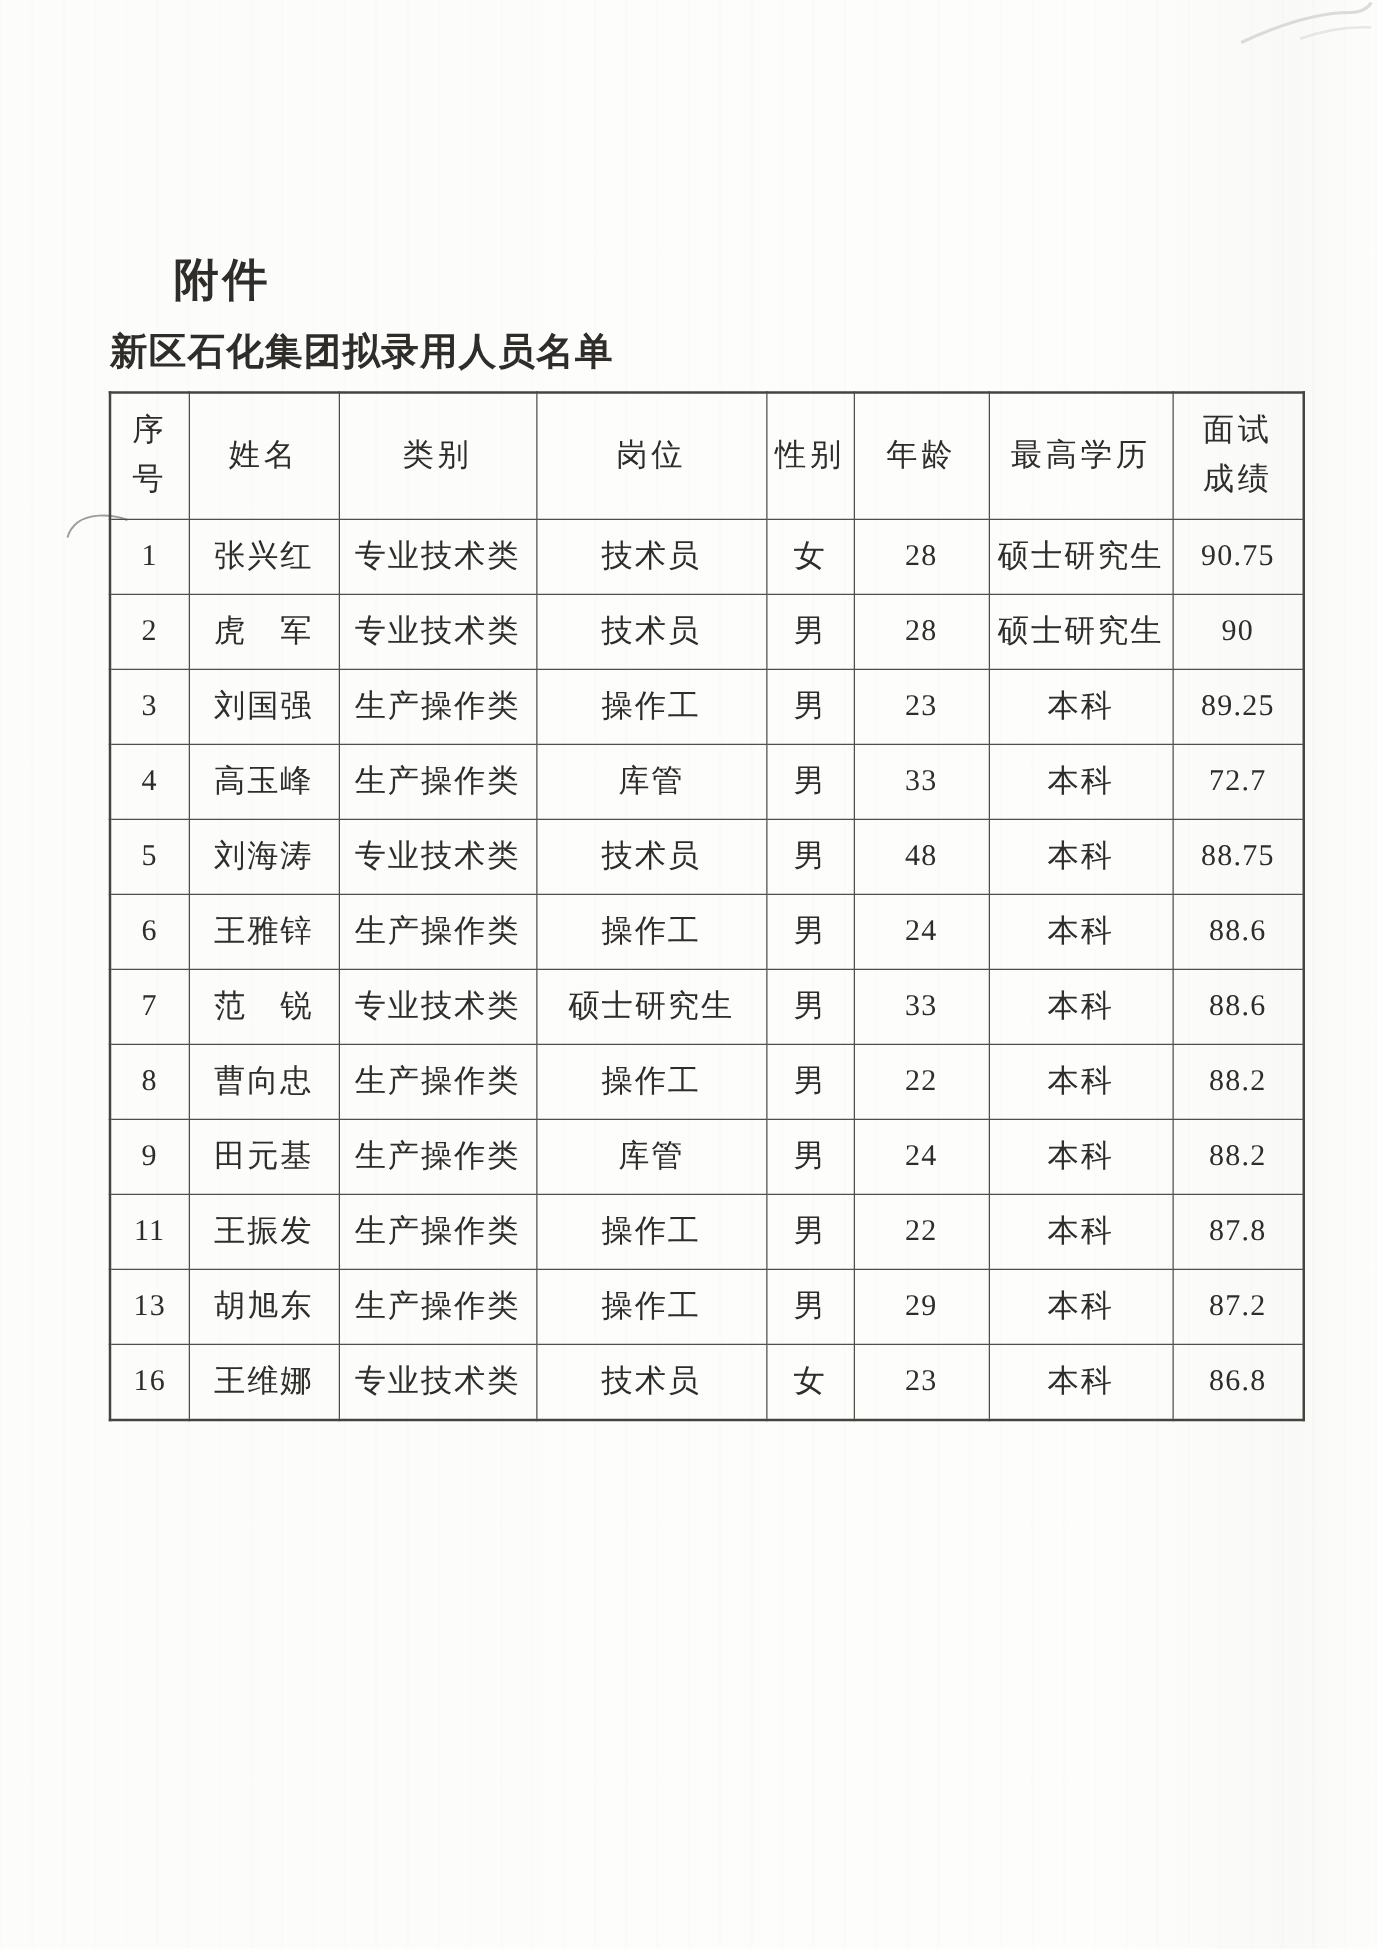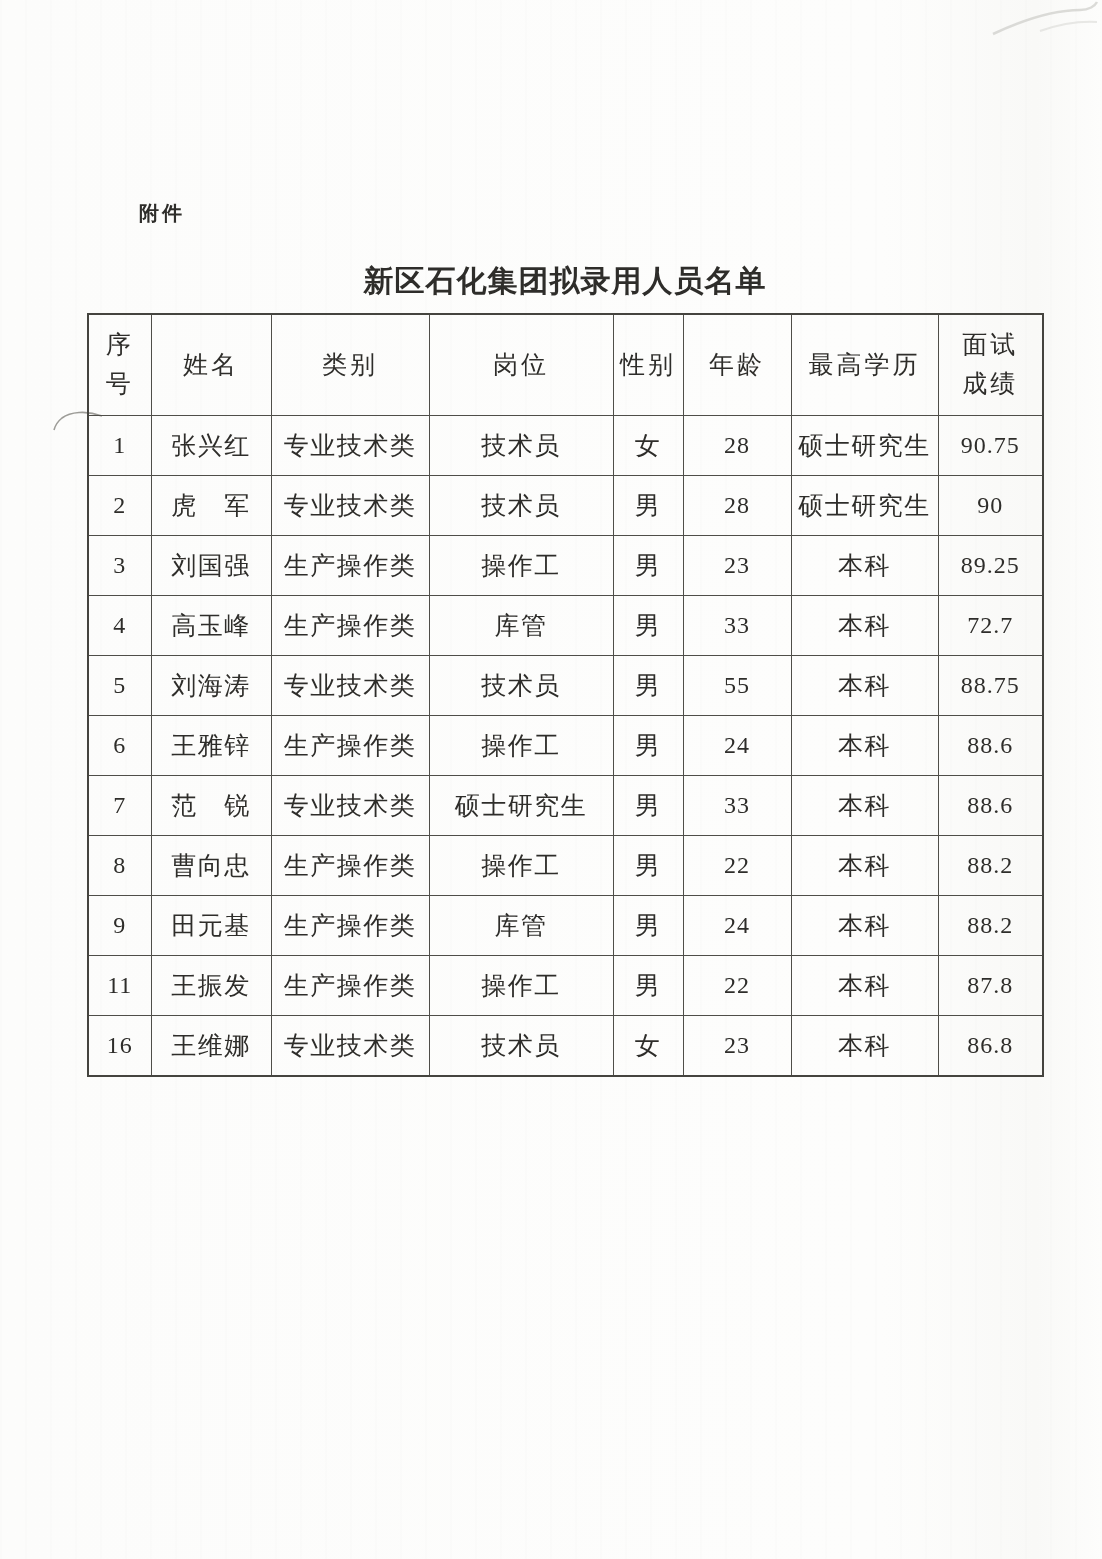--- a/index.html
+++ b/index.html
@@ -22,30 +22,29 @@
     background:
       repeating-linear-gradient(90deg,
         rgba(0,0,0,0.008) 0px, rgba(0,0,0,0.008) 2px,
         rgba(255,255,255,0) 2px, rgba(255,255,255,0) 25px),
       linear-gradient(90deg, #fcfcfb 0%, #fdfdfc 80%, #f9f9f7 94%, #fdfdfc 100%);
   }
   .attachment-label {
     position: absolute;
     left: 139px;
     top: 200px;
-    font-size: 20px;
+    font-size: 36px;
     font-weight: 700;
     letter-spacing: 3px;
   }
   .doc-title {
     position: absolute;
     left: 88px;
     top: 261px;
     width: 954px;
-    text-align: center;
     font-size: 30px;
     font-weight: 700;
     letter-spacing: 1px;
   }
   table.roster {
     position: absolute;
     left: 87px;
     top: 313px;
     width: 955px;
     border-collapse: collapse;
@@ -178,21 +177,21 @@
         <td data-name="cell-age">33</td>
         <td data-name="cell-education">本科</td>
         <td data-name="cell-score">72.7</td>
       </tr>
       <tr data-name="table-row">
         <td data-name="cell-index">5</td>
         <td data-name="cell-name">刘海涛</td>
         <td data-name="cell-category">专业技术类</td>
         <td data-name="cell-position">技术员</td>
         <td data-name="cell-gender">男</td>
-        <td data-name="cell-age">55</td>
+        <td data-name="cell-age">48</td>
         <td data-name="cell-education">本科</td>
         <td data-name="cell-score">88.75</td>
       </tr>
       <tr data-name="table-row">
         <td data-name="cell-index">6</td>
         <td data-name="cell-name">王雅锌</td>
         <td data-name="cell-category">生产操作类</td>
         <td data-name="cell-position">操作工</td>
         <td data-name="cell-gender">男</td>
         <td data-name="cell-age">24</td>
@@ -233,20 +232,30 @@
         <td data-name="cell-index">11</td>
         <td data-name="cell-name">王振发</td>
         <td data-name="cell-category">生产操作类</td>
         <td data-name="cell-position">操作工</td>
         <td data-name="cell-gender">男</td>
         <td data-name="cell-age">22</td>
         <td data-name="cell-education">本科</td>
         <td data-name="cell-score">87.8</td>
       </tr>
       <tr data-name="table-row">
+        <td data-name="cell-index">13</td>
+        <td data-name="cell-name">胡旭东</td>
+        <td data-name="cell-category">生产操作类</td>
+        <td data-name="cell-position">操作工</td>
+        <td data-name="cell-gender">男</td>
+        <td data-name="cell-age">29</td>
+        <td data-name="cell-education">本科</td>
+        <td data-name="cell-score">87.2</td>
+      </tr>
+      <tr data-name="table-row">
         <td data-name="cell-index">16</td>
         <td data-name="cell-name">王维娜</td>
         <td data-name="cell-category">专业技术类</td>
         <td data-name="cell-position">技术员</td>
         <td data-name="cell-gender">女</td>
         <td data-name="cell-age">23</td>
         <td data-name="cell-education">本科</td>
         <td data-name="cell-score">86.8</td>
       </tr>
     </tbody>

